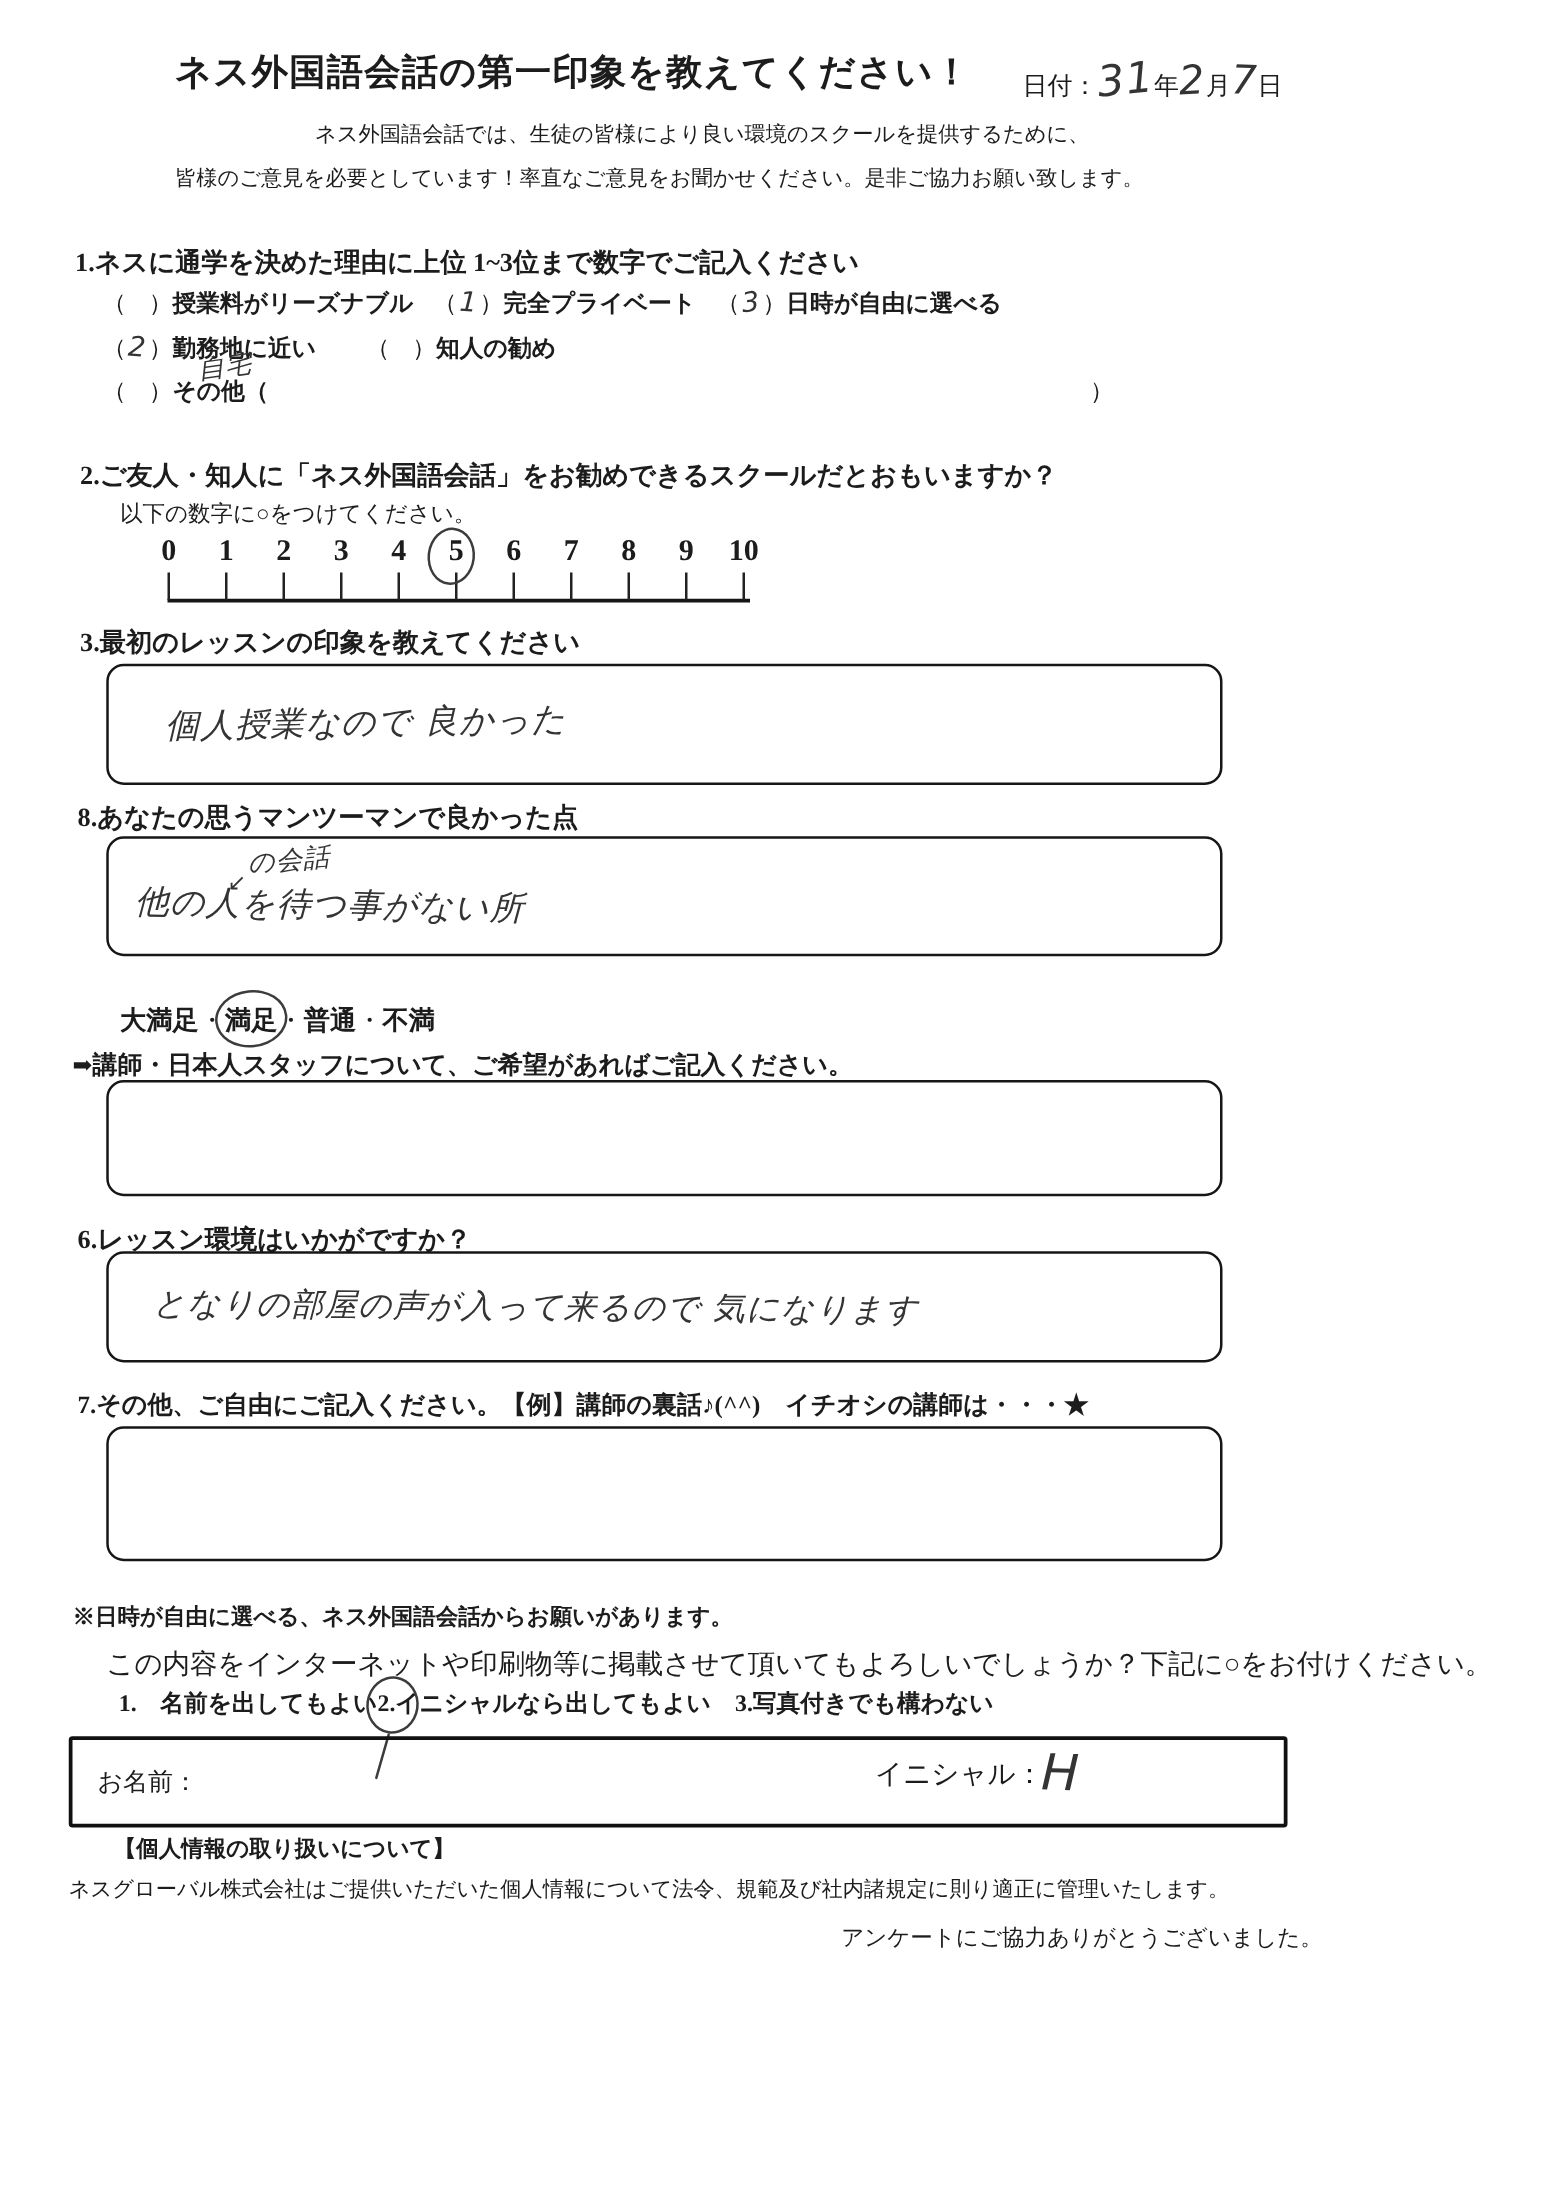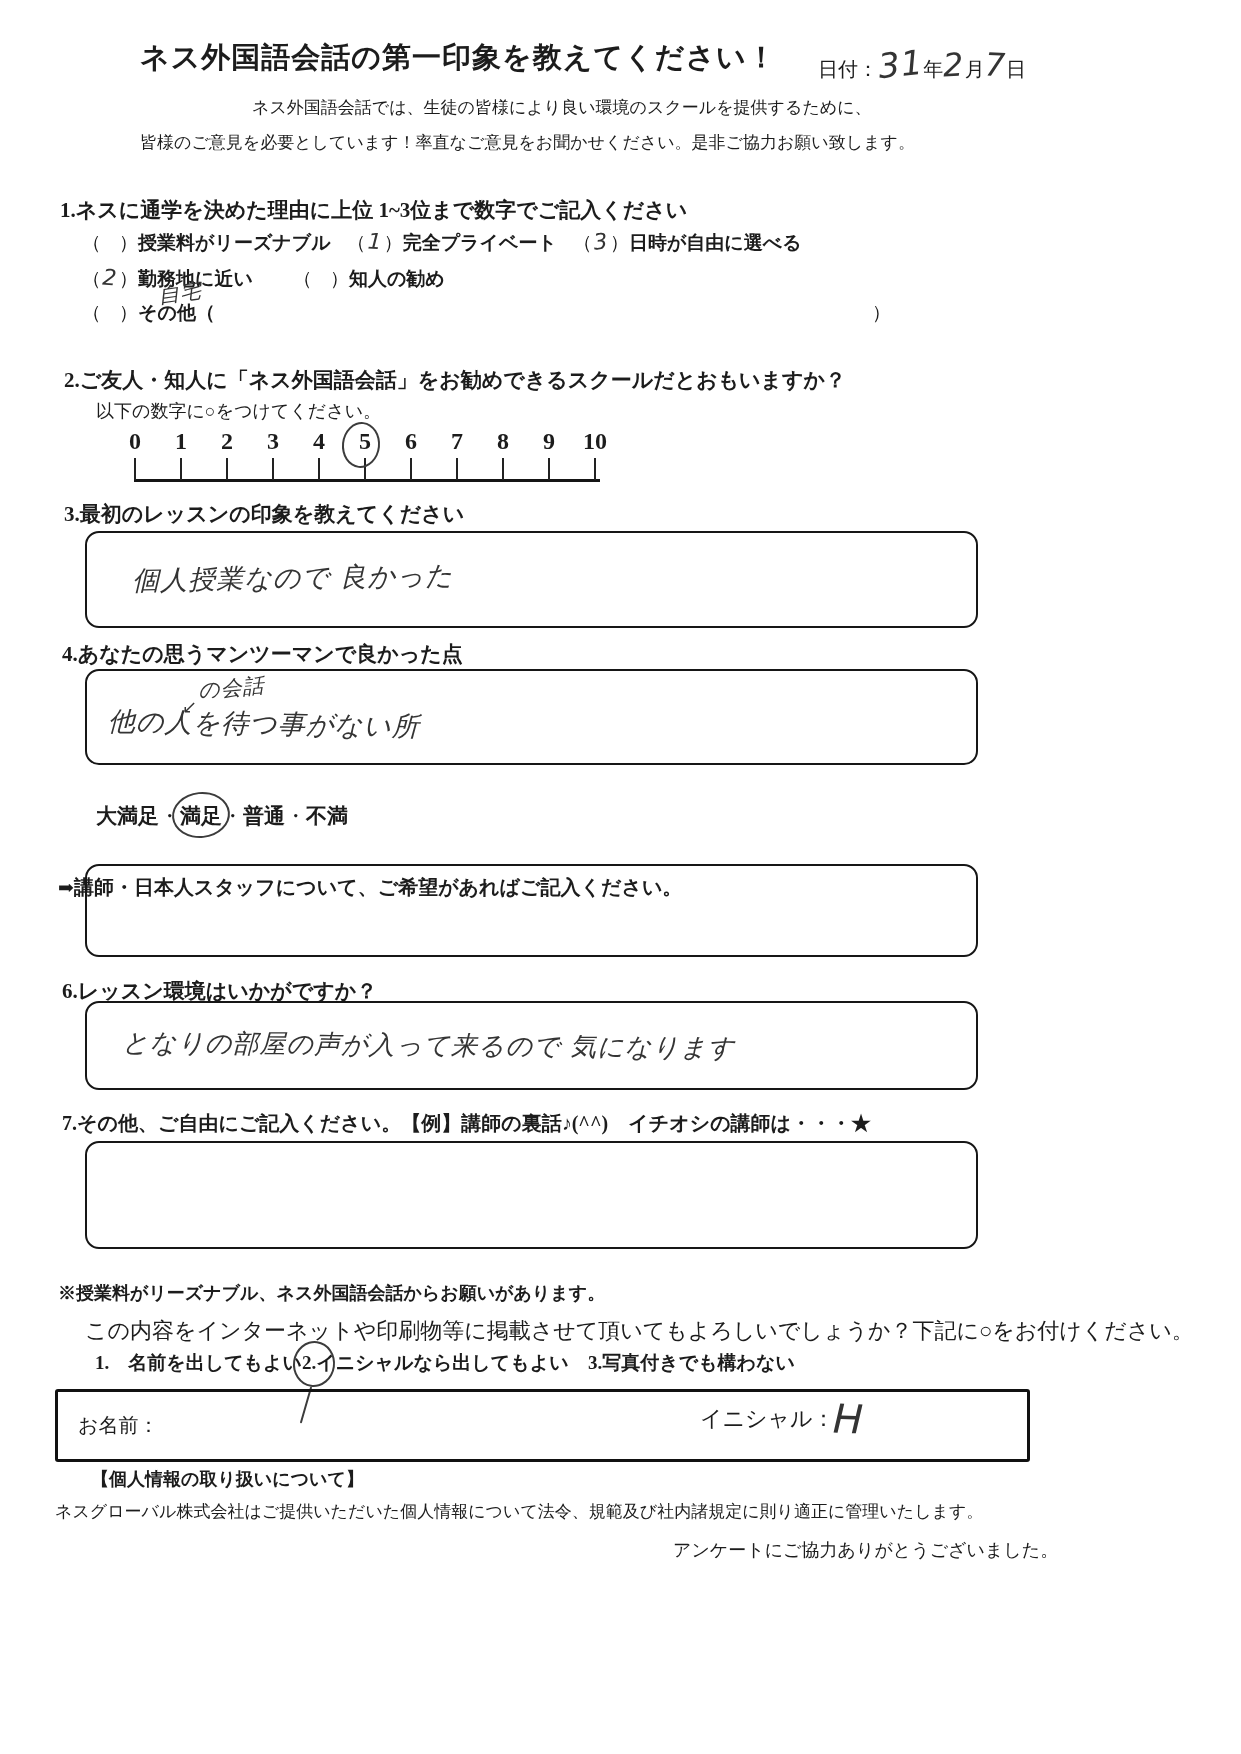--- a/index.html
+++ b/index.html
@@ -123,53 +123,53 @@
         <i></i>
     </div>
     <div class="scale-line"></div>
   </div>
   <div class="hand-circle" style="left:342px; top:422px; width:38px; height:46px; transform:rotate(6deg);"></div>
 
   <div class="abs b" style="left:64px; top:500px; font-size:21px;">3.最初のレッスンの印象を教えてください</div>
   <div class="answer-box" style="left:85px; top:531px; width:893px; height:97px;"></div>
   <div class="abs hw" style="left:132px; top:560px; font-size:27px; transform:rotate(-1deg);">個人授業なので 良かった</div>
 
-  <div class="abs b" style="left:62px; top:640px; font-size:21px;">4.あなたの思うマンツーマンで良かった点</div>
+  <div class="abs b" style="left:62px; top:640px; font-size:21px;">8.あなたの思うマンツーマンで良かった点</div>
   <div class="answer-box" style="left:85px; top:669px; width:893px; height:96px;"></div>
   <div class="abs hw" style="left:198px; top:674px; font-size:21px; transform:rotate(-5deg);">の会話</div>
   <div class="abs hw" style="left:182px; top:696px; font-size:18px;">↙</div>
   <div class="abs hw" style="left:108px; top:706px; font-size:27px; transform:rotate(1deg);">他の人を待つ事がない所</div>
 
   <div class="abs row" style="left:96px; top:802px; font-size:21px;">
     <span class="sb">大満足</span>
     <span>・</span>
     <span class="sb">満足</span>
     <span>・</span>
     <span class="sb">普通</span>
     <span>・</span>
     <span class="sb">不満</span>
   </div>
   <div class="hand-circle" style="left:172px; top:792px; width:58px; height:46px; transform:rotate(-6deg);"></div>
 
   <div class="abs row" style="left:58px; top:838px;">
     <span style="font-size:19px;">➡</span>
-    <span class="b" style="font-size:20px;margin-top:36px;">講師・日本人スタッフについて、ご希望があればご記入ください。</span>
+    <span class="b" style="font-size:20px;">講師・日本人スタッフについて、ご希望があればご記入ください。</span>
   </div>
   <div class="answer-box" style="left:85px; top:864px; width:893px; height:93px;"></div>
   <div class="abs hw" style="left:130px; top:890px; font-size:26px;"></div>
 
   <div class="abs b" style="left:62px; top:977px; font-size:21px;">6.レッスン環境はいかがですか？</div>
   <div class="answer-box" style="left:85px; top:1001px; width:893px; height:89px;"></div>
   <div class="abs hw" style="left:122px; top:1028px; font-size:26px; transform:rotate(0.5deg);">となりの部屋の声が入って来るので 気になります</div>
 
   <div class="abs b" style="left:62px; top:1110px; font-size:20px;">7.その他、ご自由にご記入ください。【例】講師の裏話♪(^^)　イチオシの講師は・・・★</div>
   <div class="answer-box" style="left:85px; top:1141px; width:893px; height:108px;"></div>
   <div class="abs hw" style="left:130px; top:1170px; font-size:26px;"></div>
 
-  <div class="abs sb" style="left:58px; top:1281px; font-size:18px;">※授業料がリーズナブル、ネス外国語会話からお願いがあります。</div>
+  <div class="abs sb" style="left:58px; top:1281px; font-size:18px;">※日時が自由に選べる、ネス外国語会話からお願いがあります。</div>
   <div class="abs" style="left:85px; top:1316px; font-size:22px;">この内容をインターネットや印刷物等に掲載させて頂いてもよろしいでしょうか？下記に○をお付けください。</div>
 
   <div class="abs row" style="left:95px; top:1350px; font-size:19px;">
     <span class="sb">1.</span>
     <span class="sb">　名前を出してもよい</span>
   </div>
   <div class="abs row" style="left:302px; top:1350px; font-size:19px;">
     <span class="sb">2.</span>
     <span class="sb">イニシャルなら出してもよい</span>
   </div>

